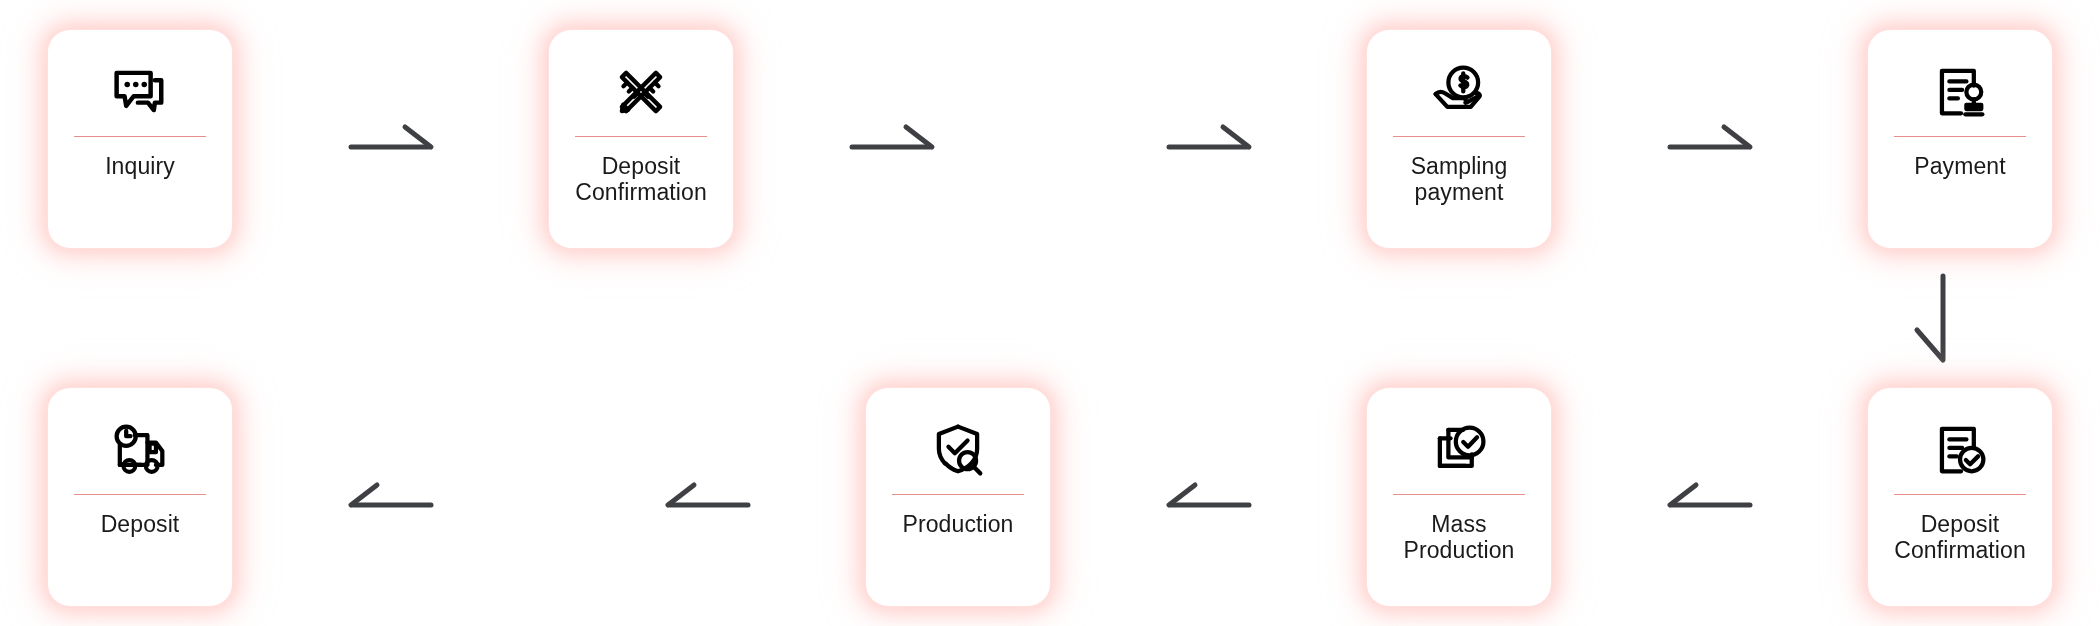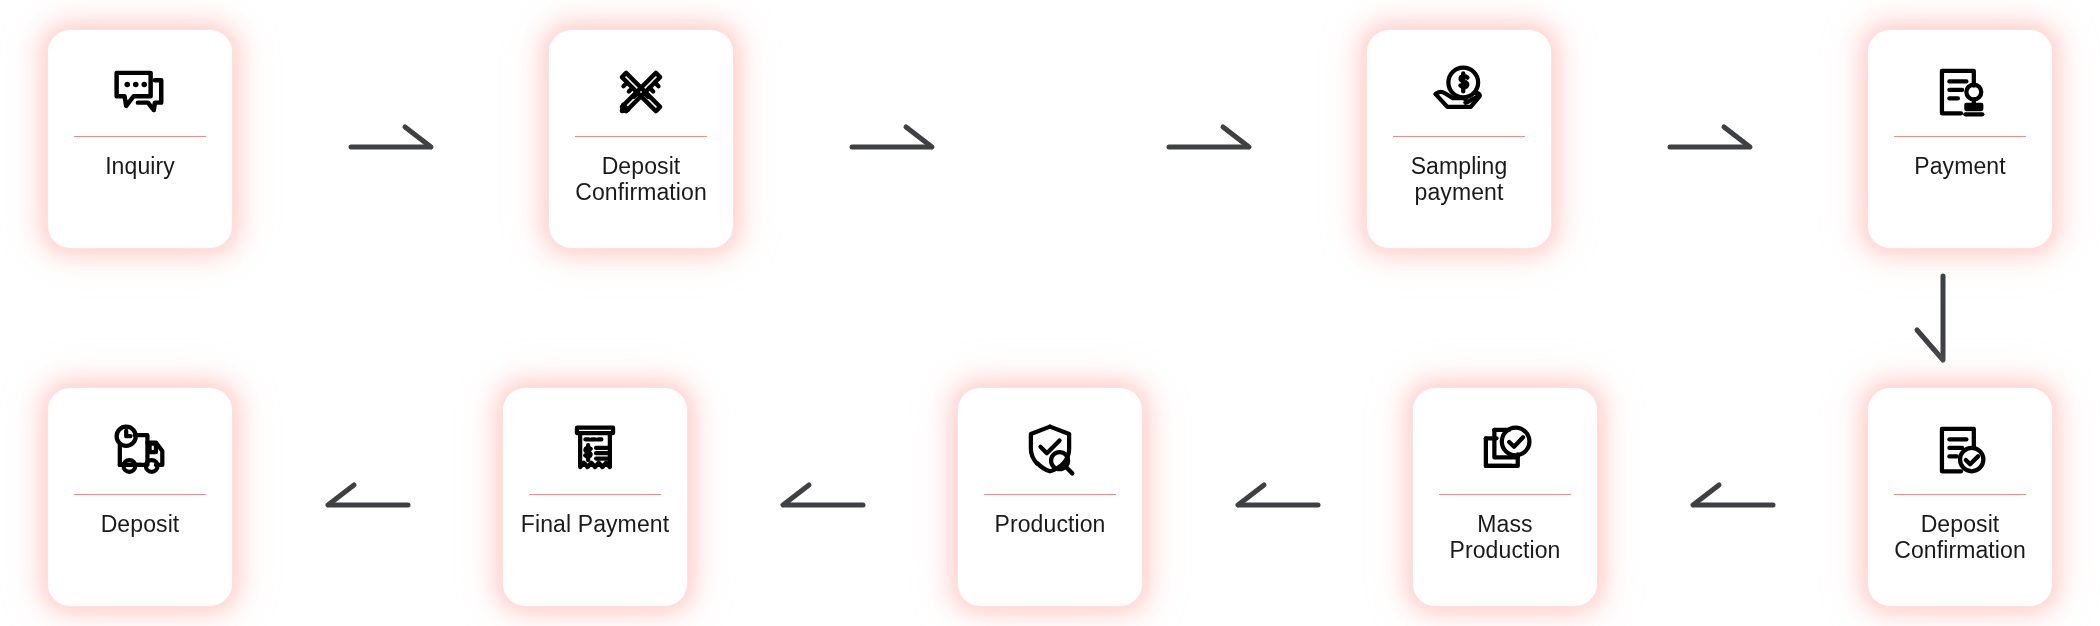--- a/index.html
+++ b/index.html
@@ -232,36 +232,20 @@
       <div class="card-label">Deposit</div>
     </div>
 
     <div class="arrow-gap">
       <svg class="arrow-h" viewBox="0 0 96 56" fill="none" stroke="currentColor" stroke-width="5" stroke-linecap="round">
         <line x1="10" y1="36" x2="88" y2="36"></line>
         <line x1="34" y1="16" x2="8" y2="36"></line>
       </svg>
     </div>
 
-    <div class="step-card">
-      <div class="card-icon">
-        <svg viewBox="0 0 64 64" fill="none" stroke="currentColor" stroke-width="4" stroke-linecap="round" stroke-linejoin="round">
-          <path d="M15 11h34v5H15z"></path>
-          <path d="M18 16v32l3.5-4 3.5 4 3.5-4 3.5 4 3.5-4 3.5 4 3.5-4 3.5 4V16"></path>
-          <line x1="23" y1="22" x2="41" y2="22" stroke-dasharray="3 3"></line>
-          <path d="M28 31c-1-.9-2.5-1.3-3.7-.9-1.4.5-1.8 2.1-.8 3 1 .9 2.8.9 3.8 1.8 1.1.9.6 2.5-.8 3-1.2.4-2.7 0-3.7-.9"></path>
-          <line x1="25.5" y1="27.5" x2="25.5" y2="41.5"></line>
-          <line x1="33" y1="30" x2="44" y2="30"></line>
-          <line x1="33" y1="35" x2="44" y2="35"></line>
-          <line x1="33" y1="40" x2="44" y2="40"></line>
-        </svg>
-      </div>
-      <div class="card-divider"></div>
-      <div class="card-label">Final Payment</div>
-    </div>
 
     <div class="arrow-gap">
       <svg class="arrow-h" viewBox="0 0 96 56" fill="none" stroke="currentColor" stroke-width="5" stroke-linecap="round">
         <line x1="10" y1="36" x2="88" y2="36"></line>
         <line x1="34" y1="16" x2="8" y2="36"></line>
       </svg>
     </div>
 
     <div class="step-card">
       <div class="card-icon">

